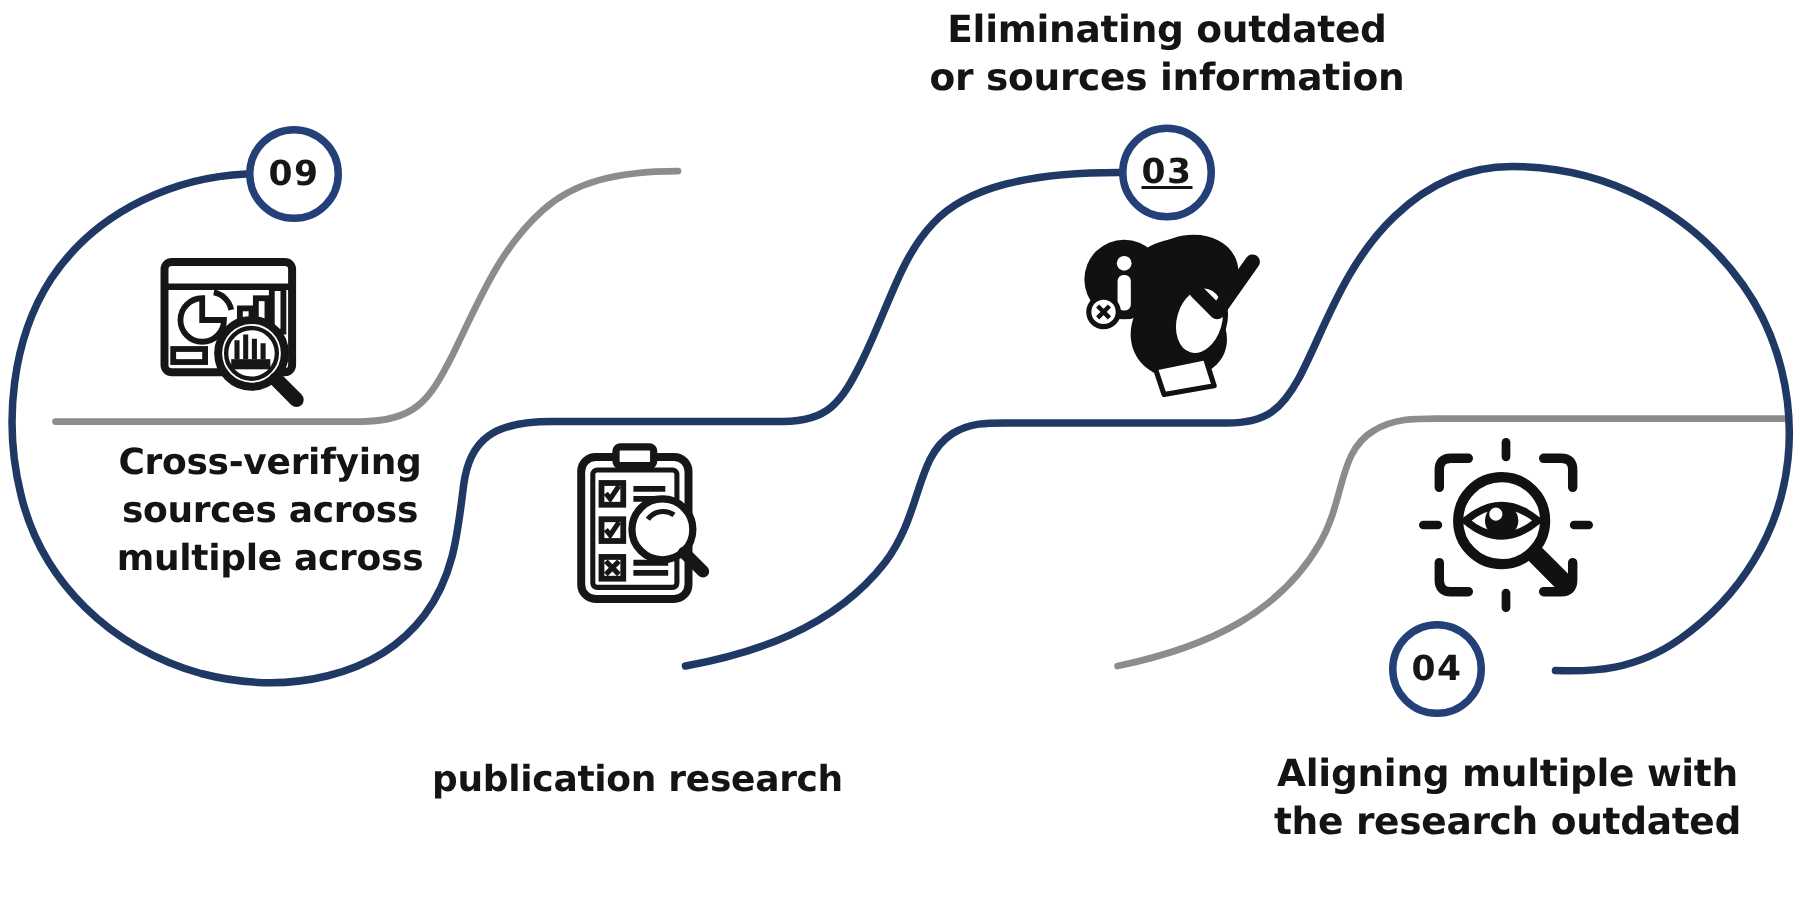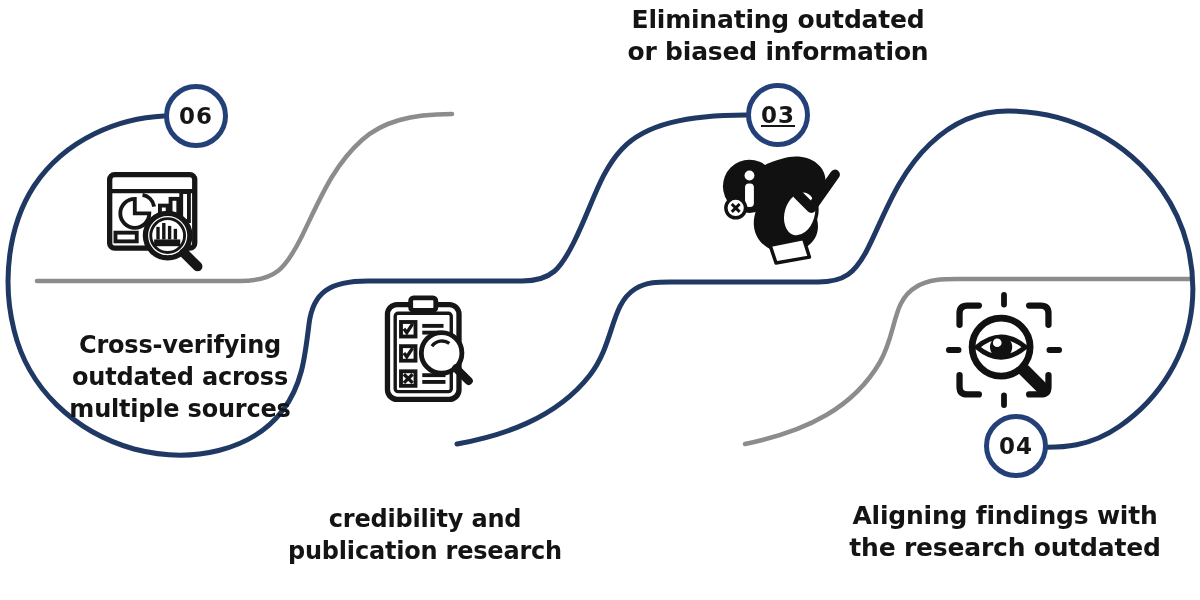--- a/index.html
+++ b/index.html
@@ -31,26 +31,26 @@
 
     <path d="M 37 281 H 240 C 276 281 286 268 302 236 C 320 199 333 166 362 140 C 382 122 410 114 452 114" fill="none" stroke="#8c8c8c" stroke-width="4.5" stroke-linecap="round"></path>
     <path d="M 745 444 C 808 431 854 407 880 362 C 897 332 892 301 916 287 C 929 279 943 279 958 279 H 1190" fill="none" stroke="#8c8c8c" stroke-width="4.5" stroke-linecap="round"></path>
 
     <path d="M 164 116 C 120 118 66 138 34 186 C 8 226 2 282 14 330 C 28 388 74 432 134 449 C 192 464 252 451 283 410 C 302 385 305 357 309 324 C 313 292 330 281 368 281 H 522 C 552 281 561 268 574 242 C 592 206 600 172 622 149 C 645 124 688 115 746 115" fill="none" stroke="#1f3864" stroke-width="5" stroke-linecap="round"></path>
 
     <path d="M 457 444 C 500 436 555 420 590 375 C 615 342 610 305 635 289 C 648 281 660 282 678 282 H 818 C 845 282 855 272 866 252 C 882 222 896 176 930 144 C 955 120 982 111 1008 111 C 1072 111 1128 142 1162 190 C 1186 224 1196 266 1192 306 C 1187 355 1160 398 1120 426 C 1090 447 1062 448 1037 447" fill="none" stroke="#1f3864" stroke-width="5" stroke-linecap="round"></path>
   </svg>
 
   <div class="badge" style="left:164px;top:84px;">
-      <span>06</span>
+      <span>09</span>
     </div>
   <div class="badge" style="left:746px;top:83px;text-decoration:underline;">
       <span>03</span>
     </div>
-  <div class="badge" style="left:984px;top:414px;justify-content:center;">
+  <div class="badge" style="left:926px;top:414px;justify-content:center;">
       <span>04</span>
     </div>
 
   <svg class="icon" style="left:100px;top:165px;" width="116" height="116" viewBox="0 0 120 120">
     <rect x="10" y="10" width="88" height="76" rx="5" fill="none" stroke="#161616" stroke-width="5.5"></rect>
     <line x1="10" y1="27" x2="98" y2="27" stroke="#161616" stroke-width="4.5"></line>
     <path d="M36 50 L36 35 A15 15 0 1 0 51 50 Z" fill="none" stroke="#161616" stroke-width="4"></path>
     <path d="M44 31 A15 15 0 0 1 56 43" fill="none" stroke="#161616" stroke-width="4"></path>
     <rect x="62" y="42" width="8" height="16" fill="none" stroke="#161616" stroke-width="4"></rect>
     <rect x="73" y="35" width="8" height="23" fill="none" stroke="#161616" stroke-width="4"></rect>
@@ -108,34 +108,33 @@
     <line x1="60" y1="107" x2="60" y2="117" stroke="#111111" stroke-width="6" stroke-linecap="round"></line>
     <line x1="3" y1="60" x2="13" y2="60" stroke="#111111" stroke-width="6" stroke-linecap="round"></line>
     <line x1="107" y1="60" x2="117" y2="60" stroke="#111111" stroke-width="6" stroke-linecap="round"></line>
     <circle cx="57" cy="57" r="30" fill="#ffffff" stroke="#111111" stroke-width="7"></circle>
     <path d="M32 57 Q57 36 82 57 Q57 78 32 57 Z" fill="#ffffff" stroke="#111111" stroke-width="5" stroke-linejoin="round"></path>
     <circle cx="57" cy="57" r="11.5" fill="#111111"></circle>
     <circle cx="53" cy="52.5" r="4.5" fill="#ffffff"></circle>
     <line x1="81" y1="81" x2="100" y2="100" stroke="#111111" stroke-width="13" stroke-linecap="round"></line>
   </svg>
 
-  <div class="step-title t-25" style="left:30px;top:292px;width:300px;margin-top:37px;">
+  <div class="step-title t-25" style="left:30px;top:292px;width:300px;">
     <div>Cross-verifying</div>
-    <div>outdated across</div>
-    <div>multiple sources</div>
+    <div>sources across</div>
+    <div>multiple across</div>
   </div>
 
   <div class="step-title t-25" style="left:275px;top:503px;width:300px;">
-    <div>credibility and</div>
     <div>publication research</div>
   </div>
 
   <div class="step-title t-26" style="left:613px;top:4px;width:330px;">
     <div>Eliminating outdated</div>
-    <div>or biased information</div>
+    <div>or sources information</div>
   </div>
 
   <div class="step-title t-26" style="left:840px;top:500px;width:330px;">
-    <div>Aligning findings with</div>
+    <div>Aligning multiple with</div>
     <div>the research outdated</div>
   </div>
 
 </div>
 
 </body></html>

